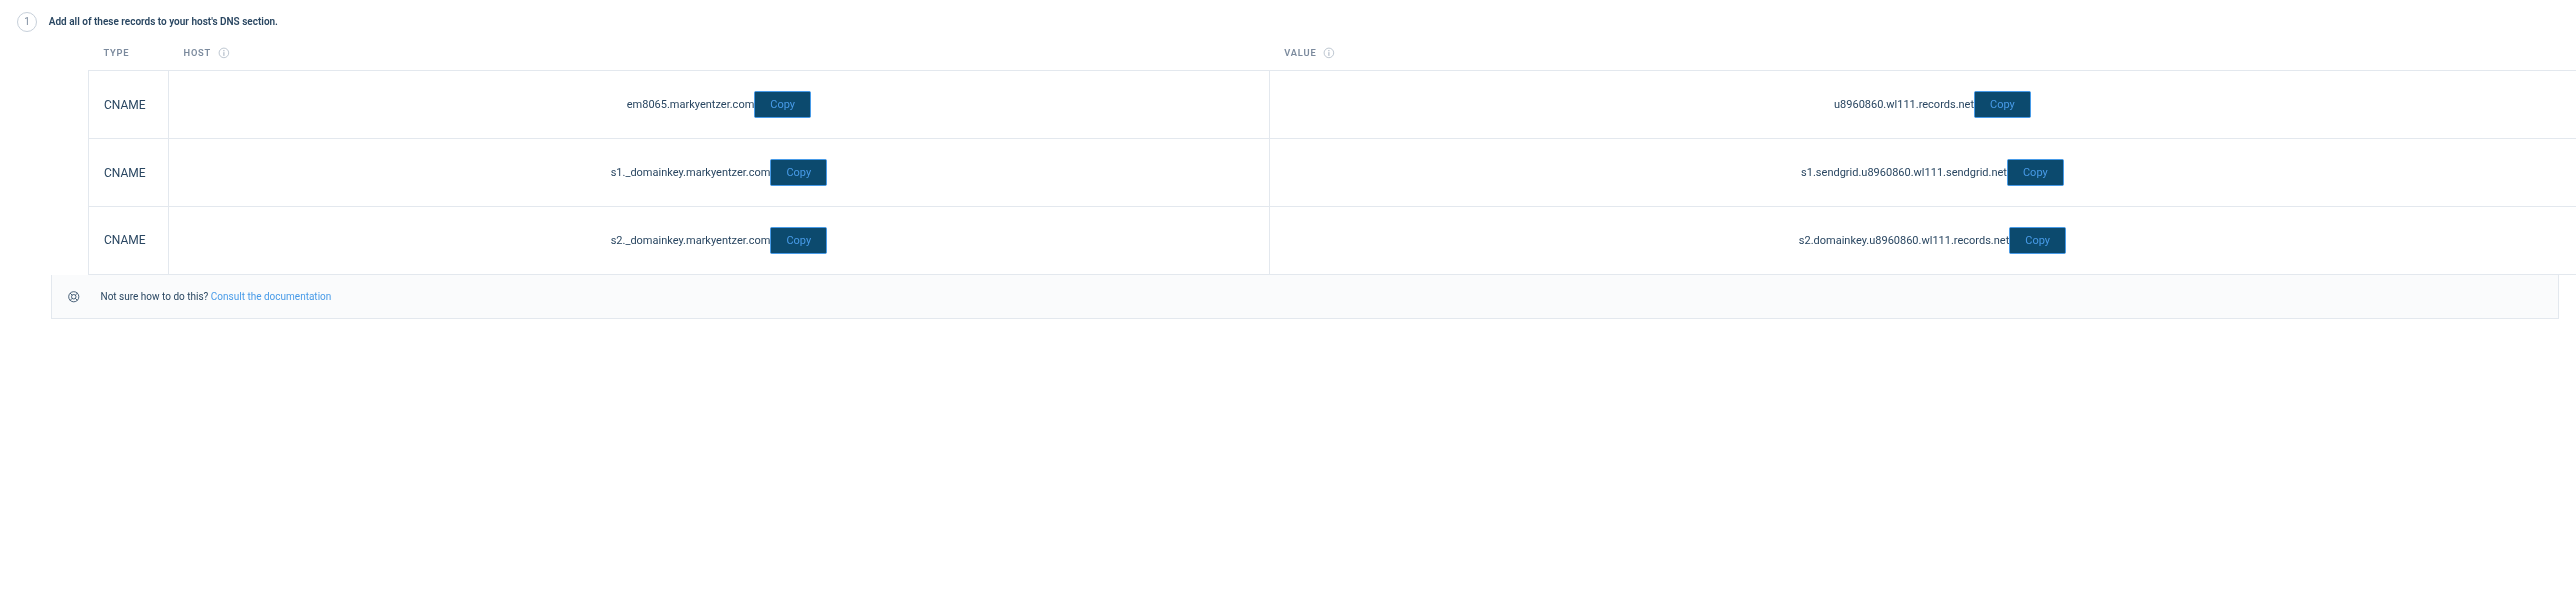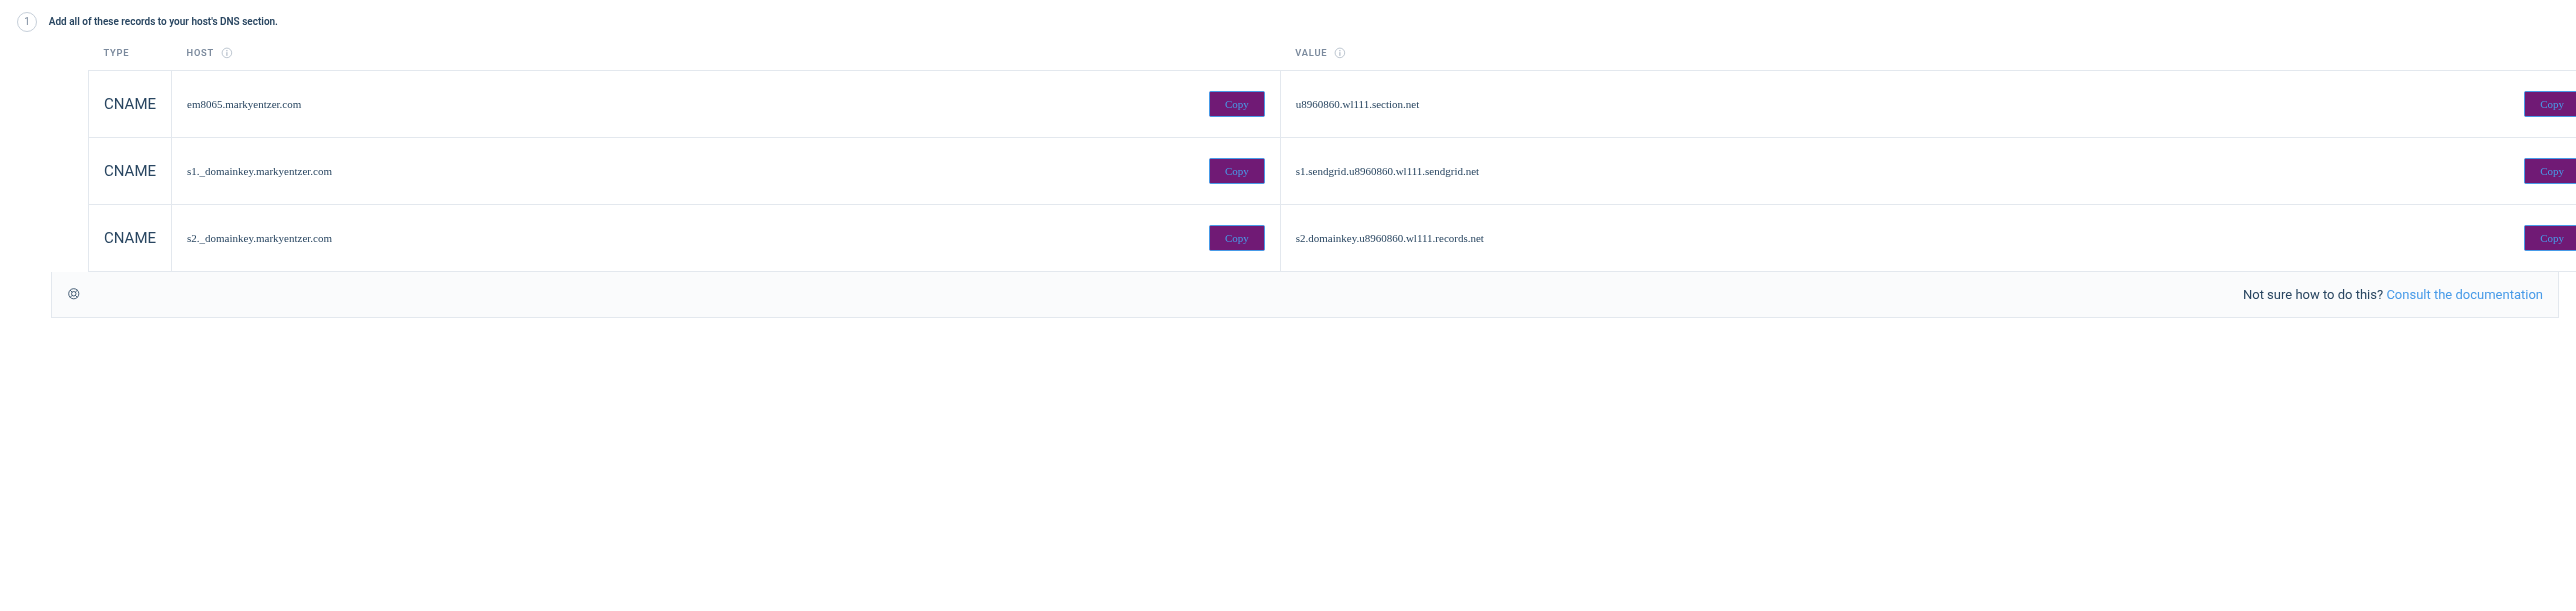--- a/index.html
+++ b/index.html
@@ -60,59 +60,58 @@
       align-items: center;
       gap: 6.7px;
     }
     .dns-table tbody tr td {
       border: 0.8px solid #e3e8ee;
       padding: 20px 15px;
       vertical-align: middle;
     }
     .dns-table tbody tr td.type-cell {
       width: 80px;
-      font-size: 15px;
+      font-size: 12px;
       color: #294661;
     }
     .dns-table tbody tr td.host-cell,
     .dns-table tbody tr td.value-cell {
       font-size: 11px;
       color: #294661;
     }
     .cell-row {
       display: flex;
       align-items: center;
-      justify-content: space-between;
-      font-family: Liberation Serif, serif;
+      justify-content: center;
     }
     .copy-btn {
       border: 0.8px solid #489be8;
-      background: #701a75;
+      background: #0c4a6e;
       color: #489be8;
       font-size: 11px;
       border-radius: 1.7px;
       padding: 5.9px 15px;
       cursor: pointer;
       font-family: inherit;
     }
     .info-icon-svg {
       width: 11.8px;
       height: 11.8px;
       flex-shrink: 0;
     }
     .footer-box {
       border: 0.8px solid #e3e8ee;
       border-top: none;
       background: #fafbfc;
       padding: 15px;
       display: flex;
       align-items: center;
-      justify-content: space-between;
-      gap: 26px;
-      font-size: 13px;
+      justify-content: flex-start;
+      gap: 20px;
+      font-size: 10px;
       color: #294661;
     }
     .footer-box .help-icon {
       width: 13.5px;
       height: 13.5px;
       flex-shrink: 0;
       stroke: #294661;
     }
     .footer-box a {
       color: #489be8;
@@ -167,21 +166,21 @@
       <span>CNAME</span>
     </td>
     <td class="host-cell">
       <div class="cell-row">
         <span>em8065.markyentzer.com</span>
         <button class="copy-btn">Copy</button>
       </div>
     </td>
     <td class="value-cell">
       <div class="cell-row">
-        <span>u8960860.wl111.section.net</span>
+        <span>u8960860.wl111.records.net</span>
         <button class="copy-btn">Copy</button>
       </div>
     </td>
   </tr>
 
   <tr>
     <td class="type-cell">
       <span>CNAME</span>
     </td>
     <td class="host-cell">

